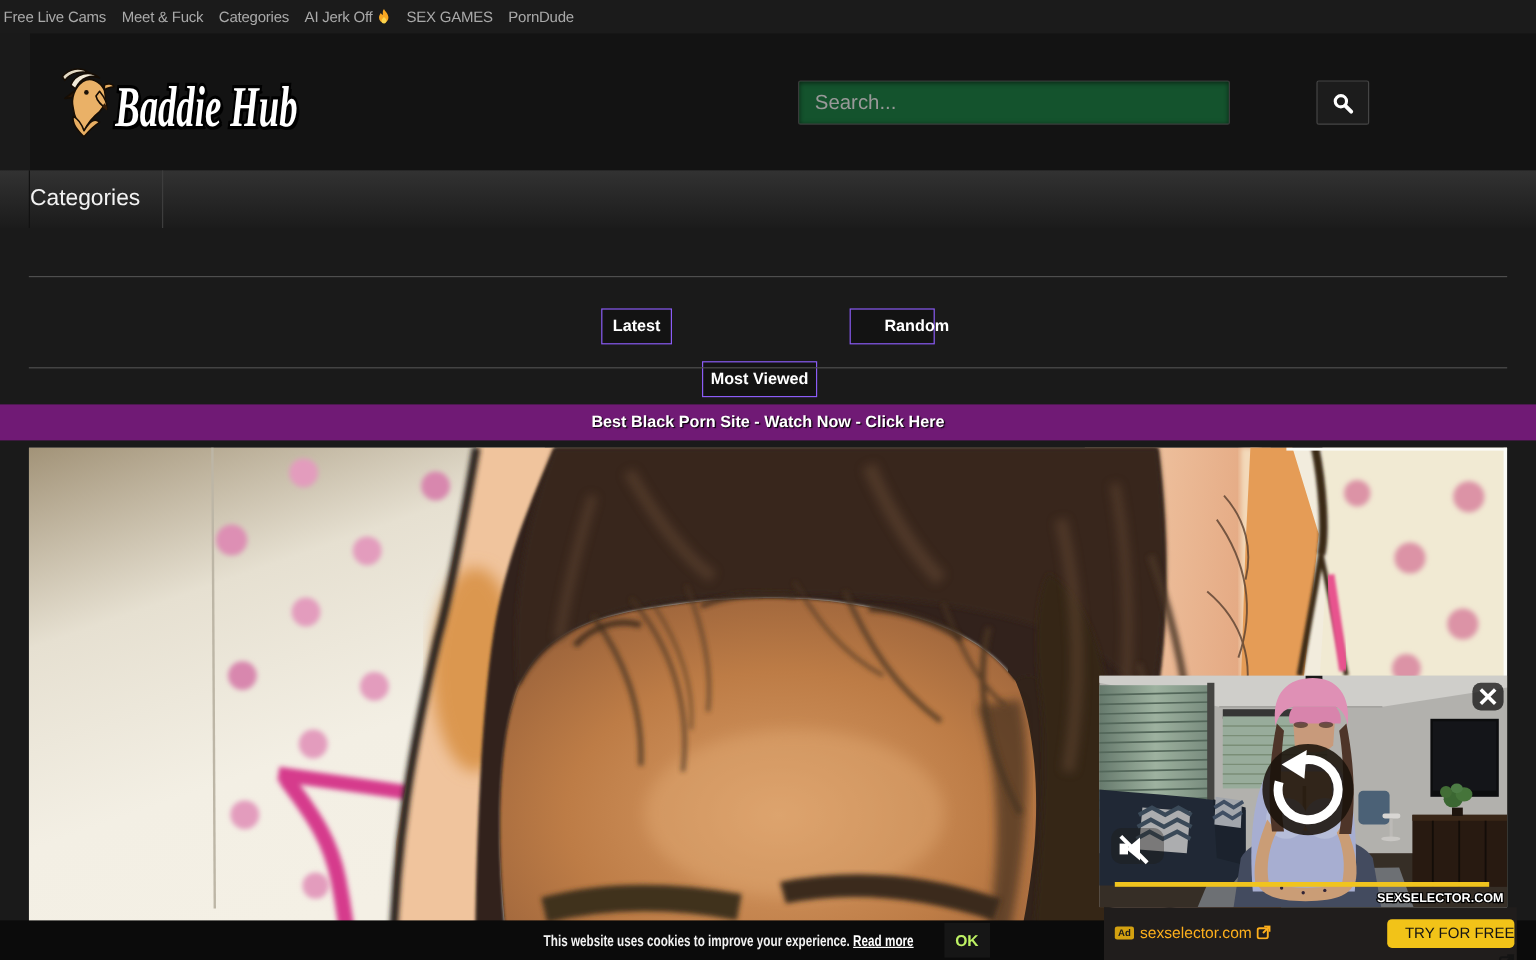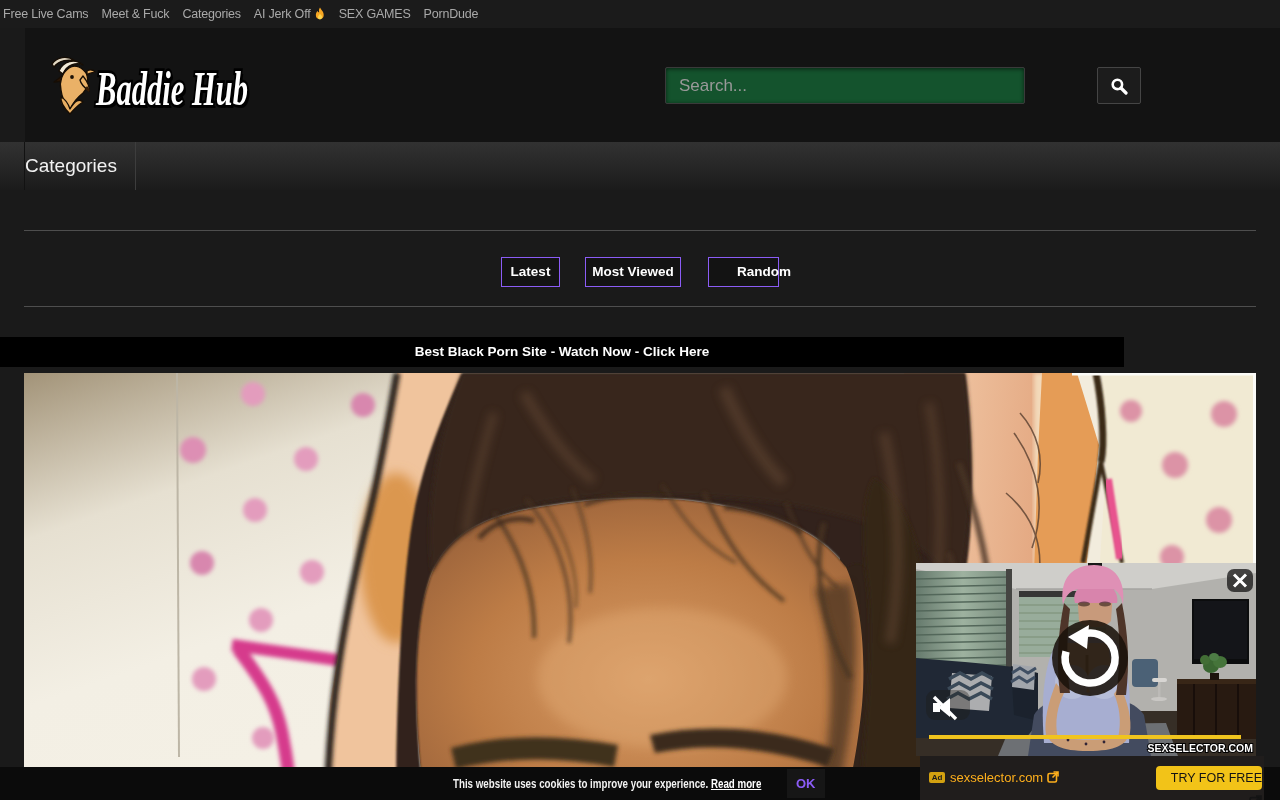--- a/index.html
+++ b/index.html
@@ -20,30 +20,30 @@
   .nav { position:absolute; left:0; top:142px; width:1280px; height:48px;
     background:linear-gradient(#323232,#1b1b1b); }
   .cat { position:absolute; left:24px; top:0; width:112px; height:48px;
     border-left:1px solid #121212; border-right:1px solid #3d3d3d;
     color:#f2f2f2; font-size:19px; line-height:48px; text-align:left; }
   .hr1 { position:absolute; left:24px; top:230px; width:1232px; height:0; border-top:1px solid #4e4e4e; }
   .hr2 { position:absolute; left:24px; top:306px; width:1232px; height:0; border-top:1px solid #4e4e4e; }
   .tabbtn { position:absolute; top:257px; height:30px; background:#131313;
     border:1px solid #8b5cf6; color:#fff; font-weight:bold; font-size:13.5px;
     text-align:center; line-height:28px; }
-  .banner { position:absolute; left:0; top:337px; width:1124px; height:30px; background:#000000;
+  .banner { position:absolute; left:0; top:337px; width:1280px; height:30px; background:#701a75;
     color:#fff; font-weight:bold; font-size:13.5px; text-align:center; line-height:30px;
     text-shadow:1px 1px 1px #000; }
   .photo { position:absolute; left:24px; top:373px; width:1232px; height:427px; }
   .cookie { position:absolute; left:0; top:767px; width:1280px; height:45px; background:#0b0b0b;
     color:#f2f2f2; font-size:13px; font-weight:bold; line-height:33px; z-index:5; }
   .cookie .txt { position:absolute; left:453px; top:0; white-space:nowrap;
     transform:scaleX(0.75); transform-origin:left center; }
   .cookie a { color:#fff; text-decoration:underline; }
-  .cookie .ok { position:absolute; left:787px; top:2px; background:#161616; color:#8b5cf6;
+  .cookie .ok { position:absolute; left:787px; top:2px; background:#161616; color:#bef264;
     padding:0 9px; height:29px; line-height:29px; }
   .vad { position:absolute; left:916px; top:563px; width:340px; height:193px; z-index:6; }
   .vadfoot { position:absolute; left:920px; top:756px; width:344px; height:44px; background:#201d1c; z-index:7; }
   .adbadge { position:absolute; left:9px; top:16px; width:16px; height:11px; background:#d3a110;
     border-radius:2px; color:#1a1a1a; font-size:8px; font-weight:bold; text-align:center; line-height:11px; }
   .adlink { position:absolute; left:30px; top:14px; color:#fdaf1c; font-size:13px; }
   .adbtn { position:absolute; left:236px; top:10px; width:106px; height:24px; background:#f2c318;
     border-radius:4px; color:#141414; font-size:12.5px; font-weight:normal; text-align:right; line-height:24px; }
 </style>
 </head>
@@ -82,21 +82,21 @@
       </svg>
     </div>
   </div>
 
   <div class="nav">
     <div class="cat">Categories</div>
   </div>
 
   <div class="hr1"></div>
   <div class="tabbtn" style="left:501px;width:59px;">Latest</div>
-  <div class="tabbtn" style="left:585px;width:96px;">Most Viewed</div>
+  <div class="tabbtn" style="left:585px;width:96px;margin-top:44px;">Most Viewed</div>
   <div class="tabbtn" style="left:708px;width:71px;padding-left:28px;">Random</div>
   <div class="hr2"></div>
 
   <div class="banner">Best Black Porn Site - Watch Now - Click Here</div>
 
   <svg class="photo" viewBox="0 0 1232 427" preserveAspectRatio="none">
     <defs>
       <linearGradient id="wallL" x1="0" y1="0" x2="0.35" y2="1">
         <stop offset="0" stop-color="#a29378"></stop>
         <stop offset="0.35" stop-color="#e6e0d1"></stop>

